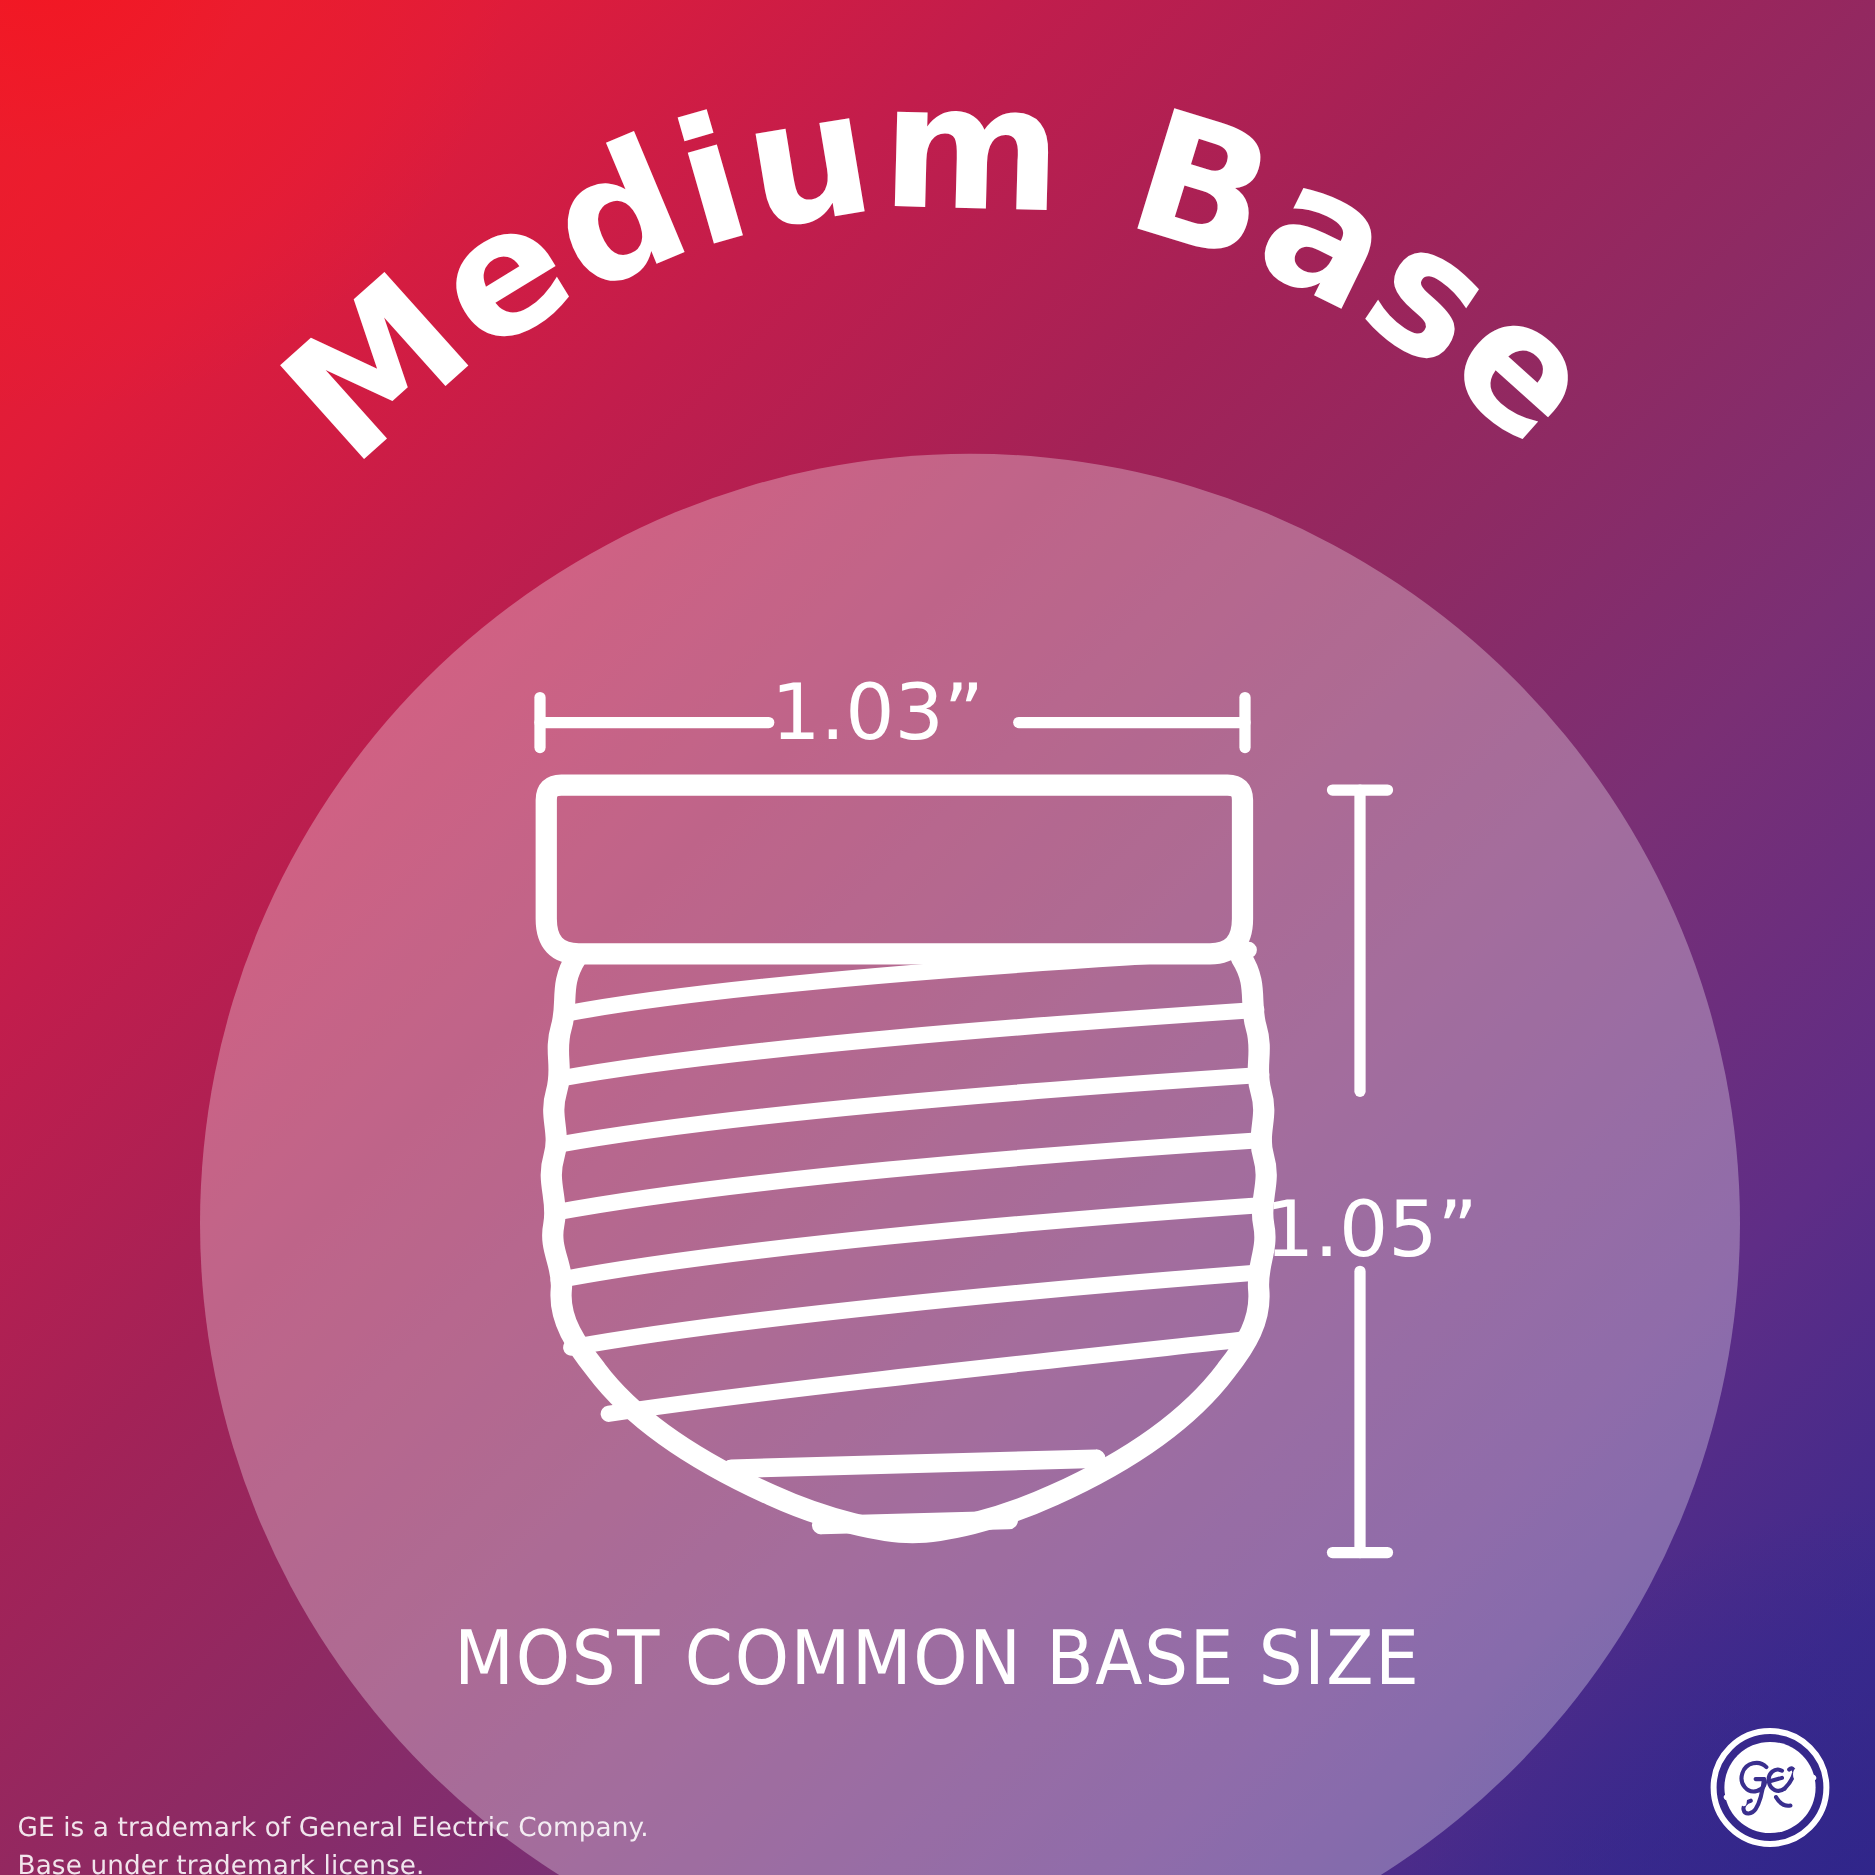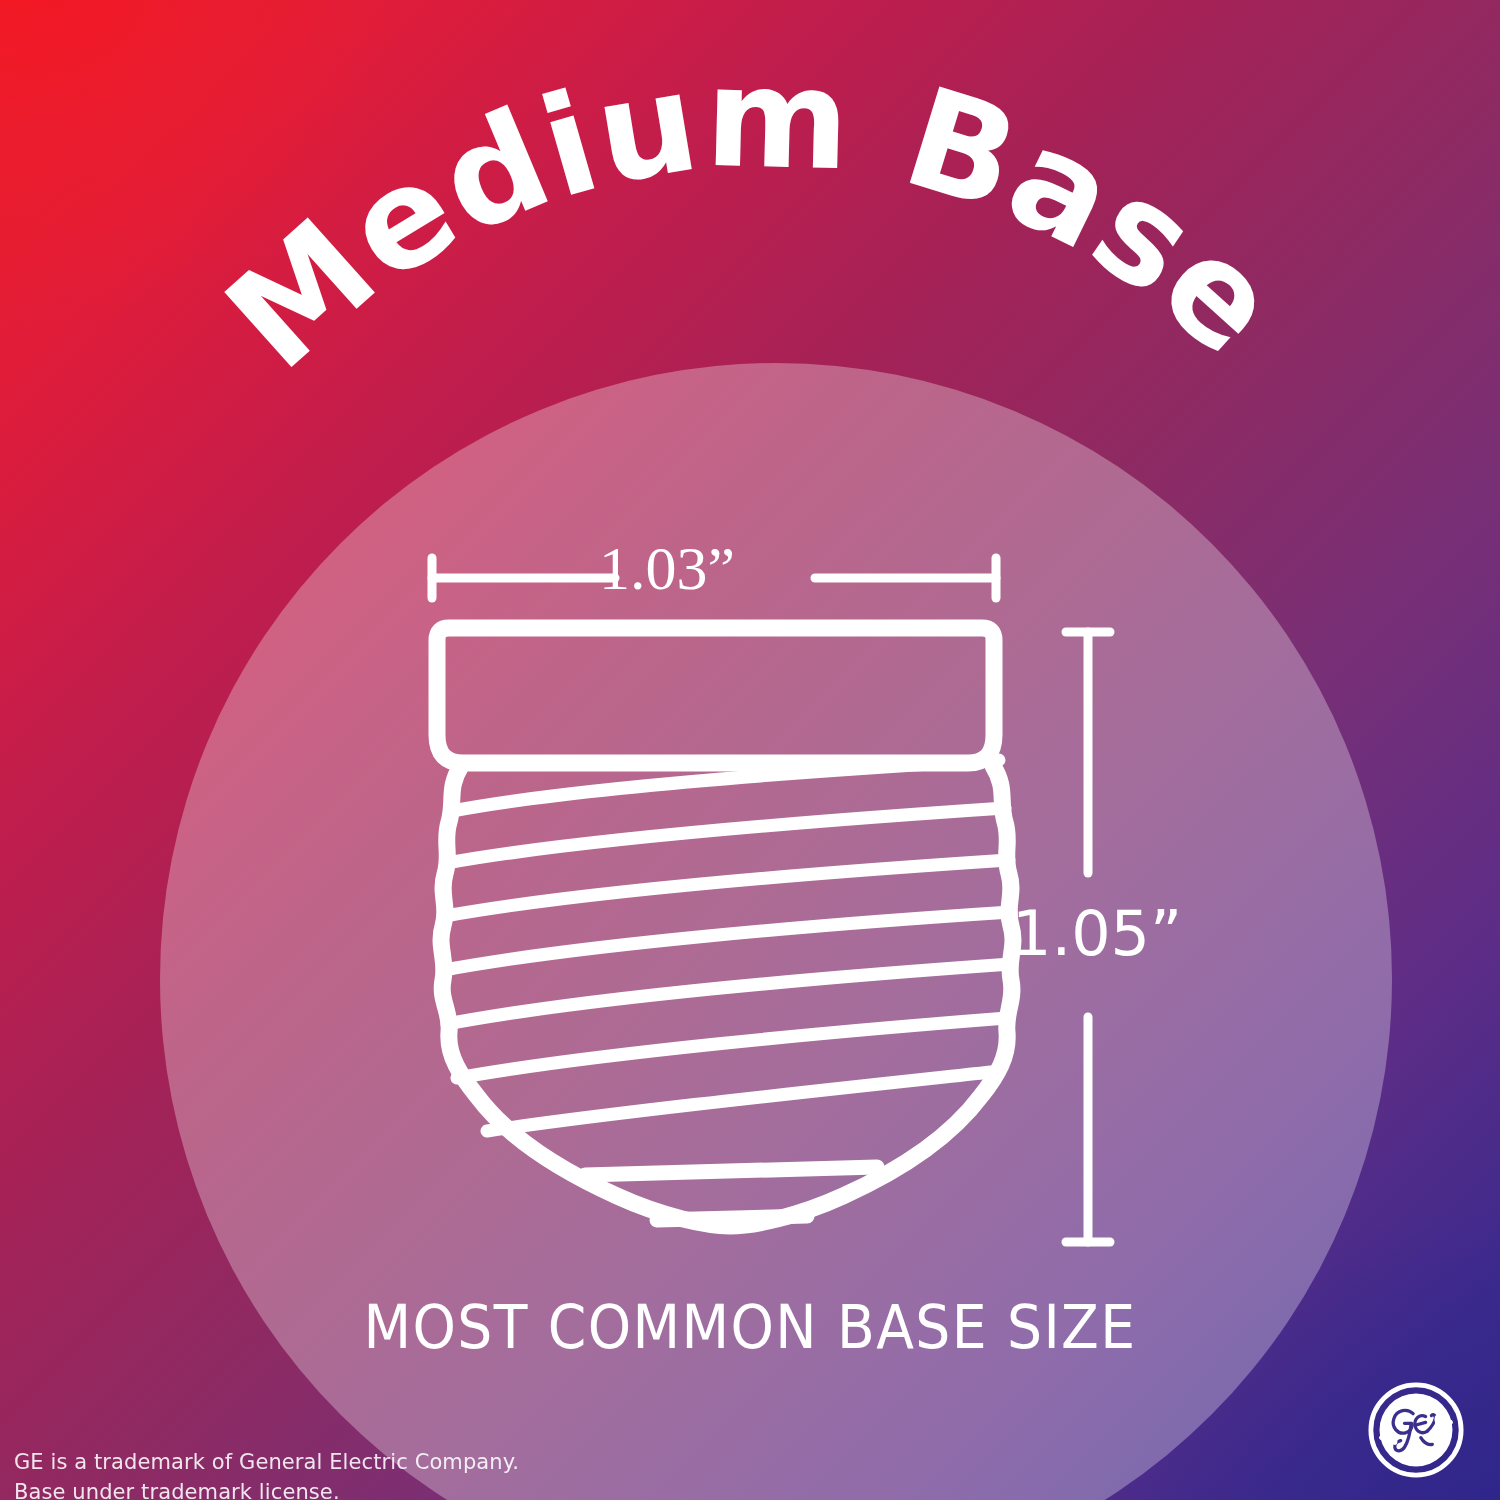--- a/index.html
+++ b/index.html
@@ -95,22 +95,22 @@
   
   .dim-label {
     position: absolute;
     color: #ffffff;
     font-family: "DejaVu Sans", sans-serif;
     font-size: 62px;
     font-weight: 500;
     letter-spacing: 0px;
     white-space: nowrap;
   }
-  #dim-width-label { left: 599px; top: 533px; font-family: Liberation Serif, serif; }
-  #dim-height-label { left: 1012px; top: 897px; }
+  #dim-width-label { left: 617px; top: 533px; }
+  #dim-height-label { left: 1012px; top: 947px; }
 
   
   #dim-vert {
     position: absolute;
     left: 1048px;
     top: 625px;
     width: 80px;
     height: 624px;
   }
 

